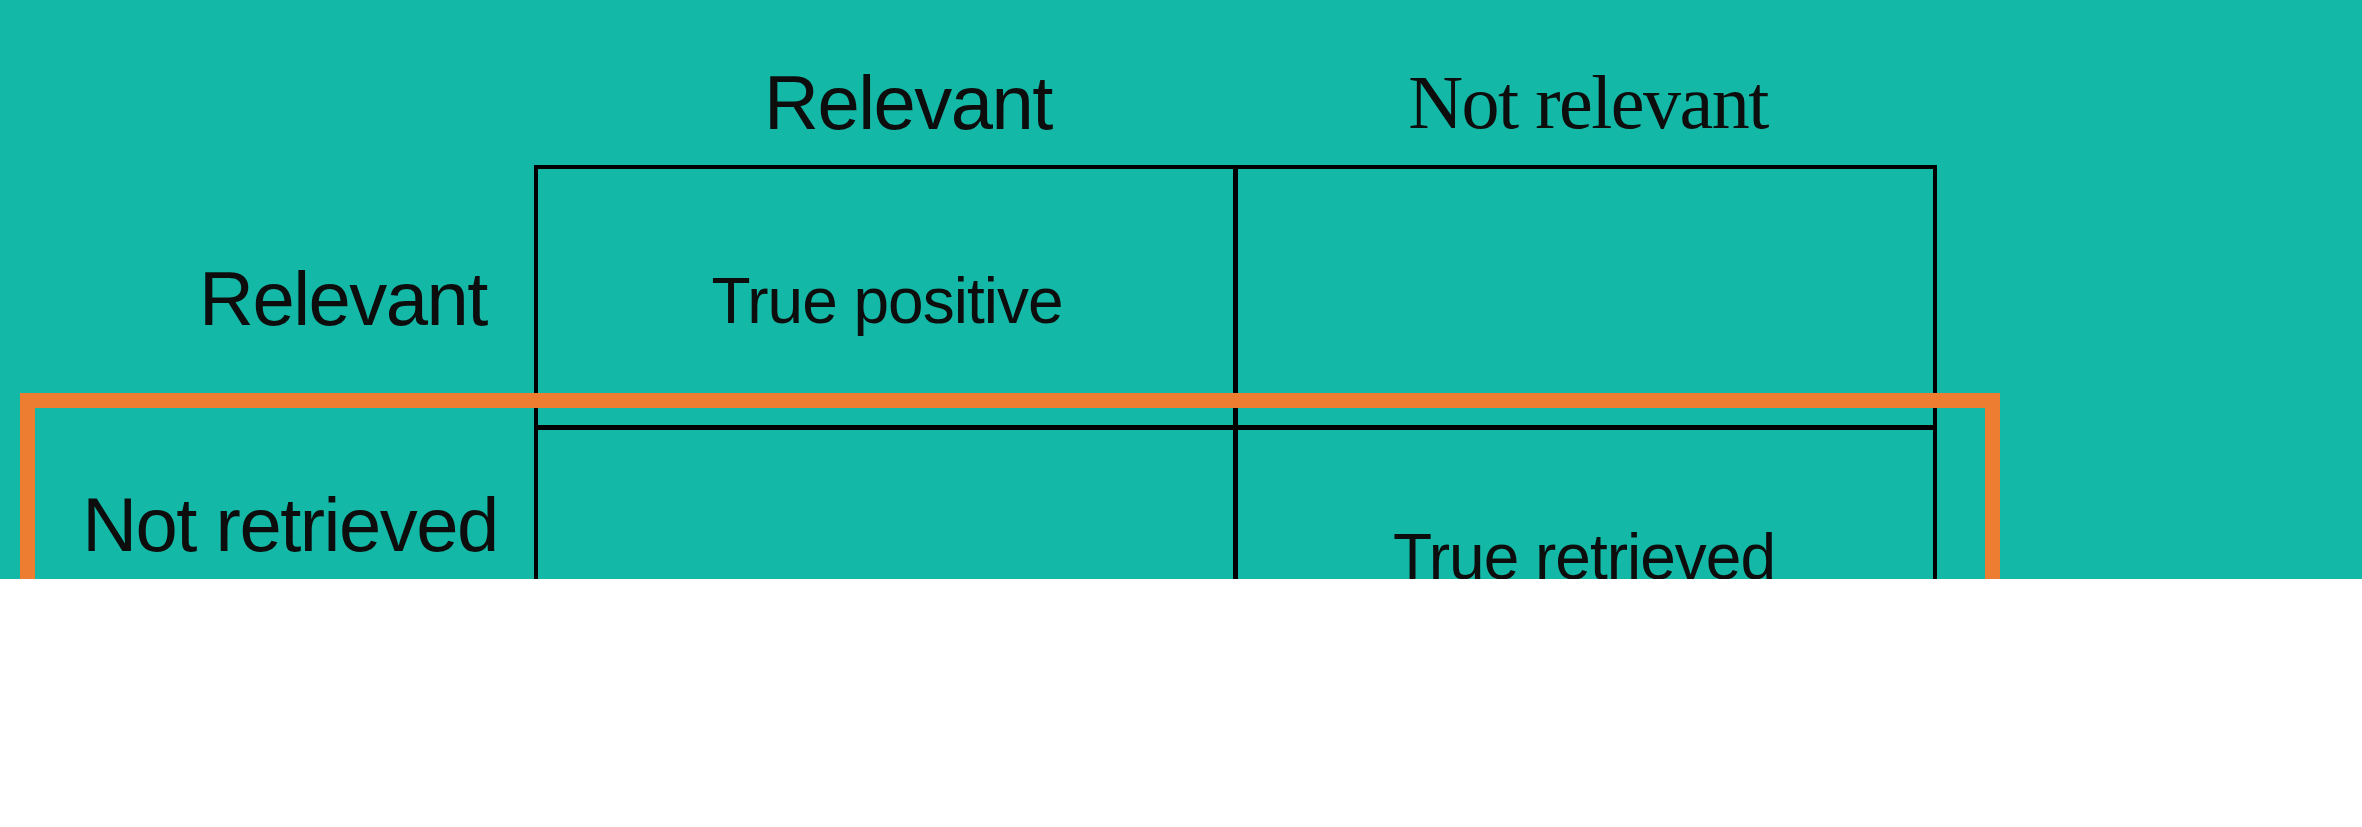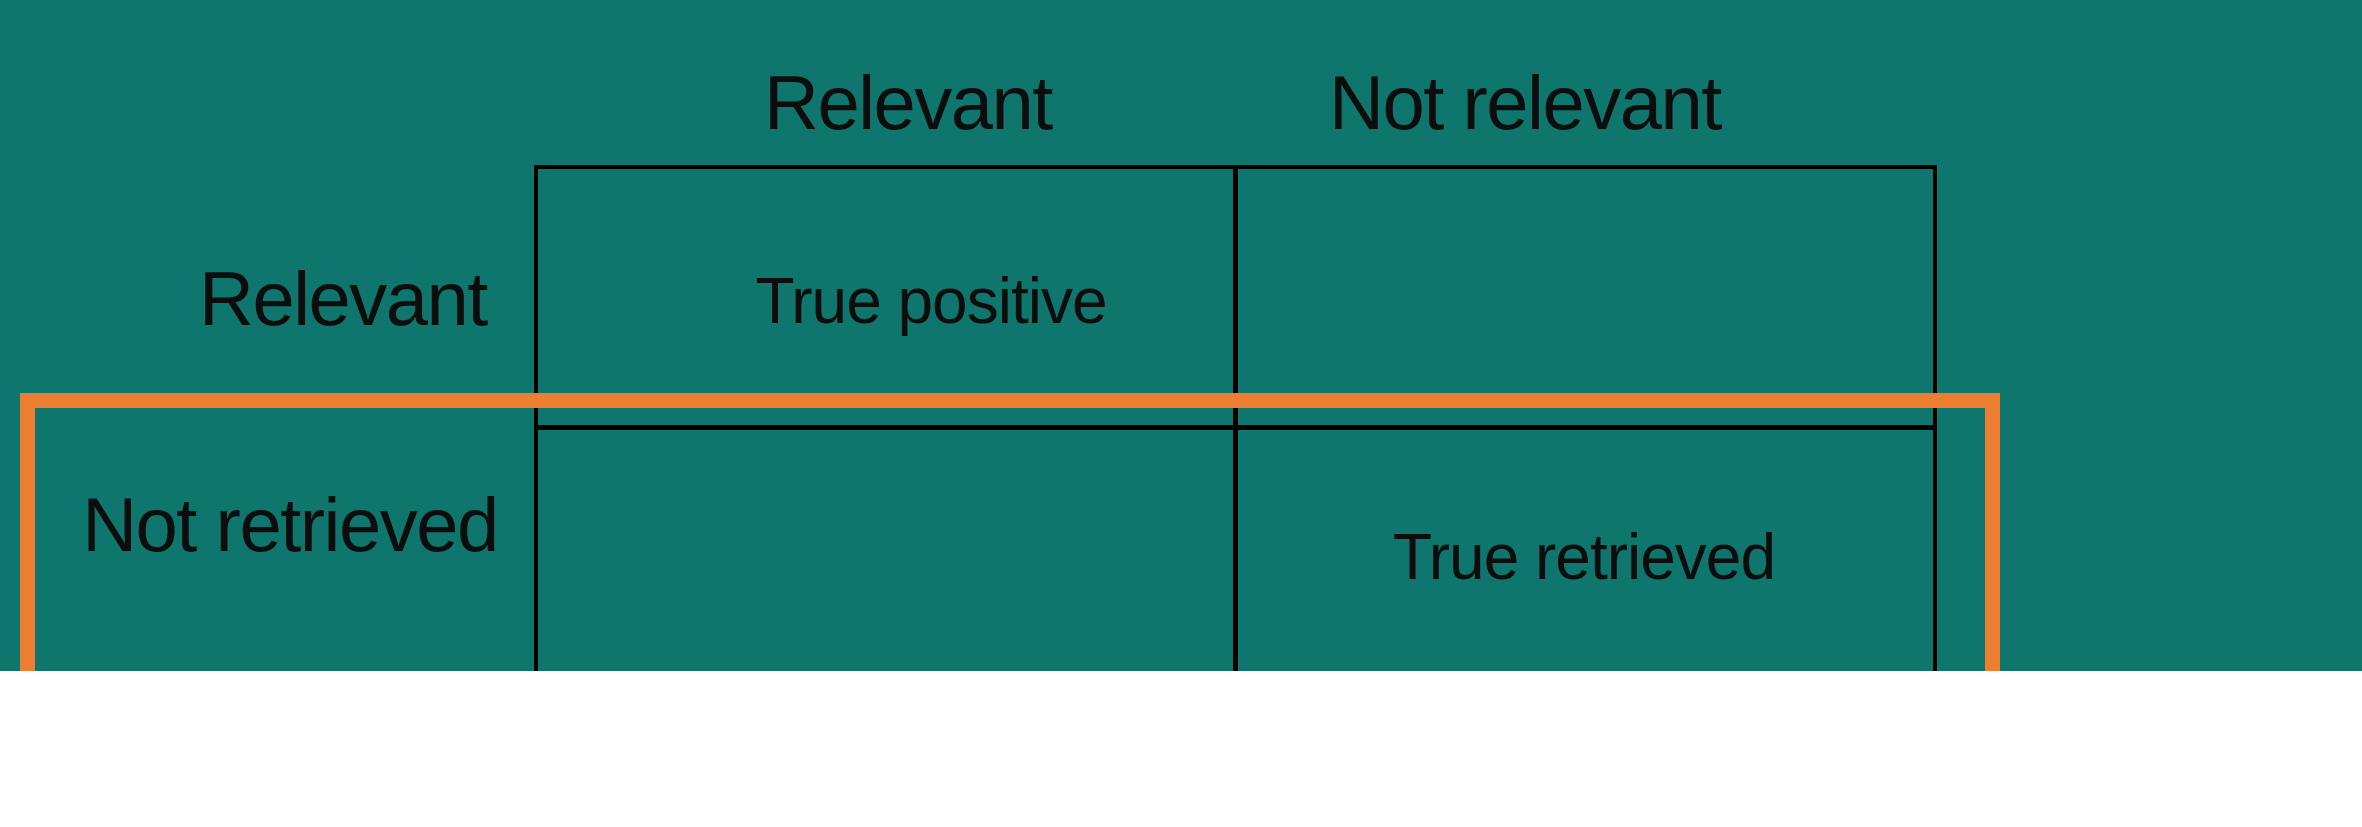--- a/index.html
+++ b/index.html
@@ -4,22 +4,22 @@
 <style>
   html, body {
     margin: 0;
     padding: 0;
     background: #ffffff;
     font-family: "Liberation Sans", sans-serif;
   }
   .canvas {
     position: relative;
     width: 2362px;
-    height: 671px;
-    background: #0f766e;
+    height: 579px;
+    background: #14b8a6;
     overflow: hidden;
     color: #0d0d0d;
   }
   
   .table-outline {
     position: absolute;
     left: 534px;
     top: 165px;
     width: 1403px;
     height: 524px;
@@ -67,24 +67,24 @@
   }
   .hdr {
     font-size: 76px;
     letter-spacing: -1.5px;
   }
   .cell {
     font-size: 64px;
     letter-spacing: -1px;
   }
   .t-relevant      { left: 908px;  top: 102px; }
-  .t-not-relevant  { left: 1525px; top: 102px; }
+  .t-not-relevant  { left: 1588px; top: 102px; font-family: Liberation Serif, serif; }
   .t-retrieved     { left: 343px;  top: 298px; }
   .t-not-retrieved { left: 290px;  top: 524px; }
-  .t-tp            { left: 887px;  top: 301px; margin-left: 44px; }
+  .t-tp            { left: 887px;  top: 301px; }
   .t-fp            { left: 1584px; top: 301px; }
   .t-fn            { left: 885px;  top: 557px; }
   .t-tn            { left: 1584px; top: 557px; }
   .t-unknown       { left: 2188px; top: 560px; }
 </style>
 </head>
 <body>
 
 <div class="canvas">
 

